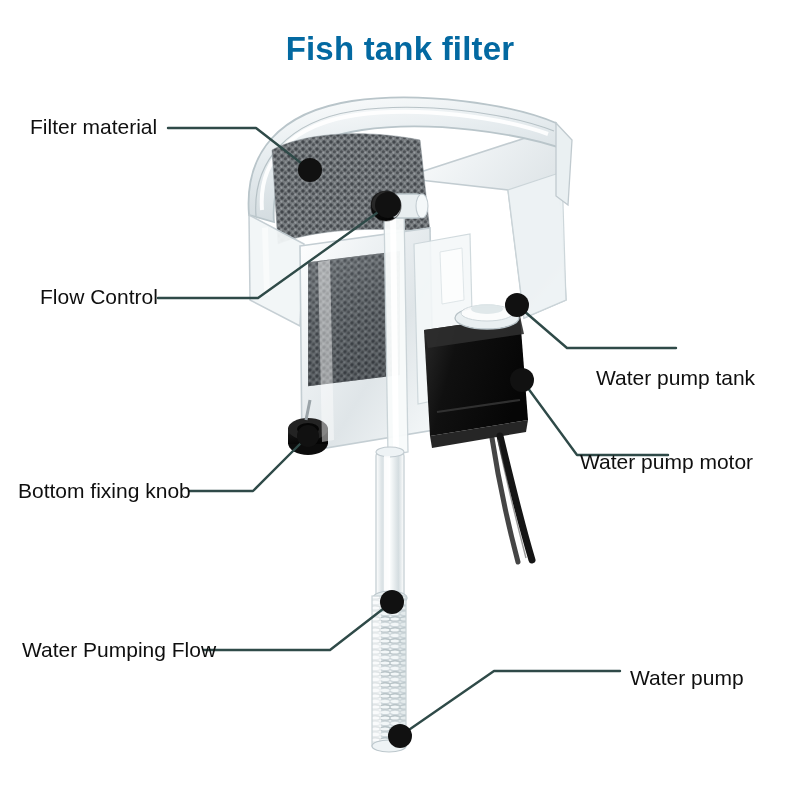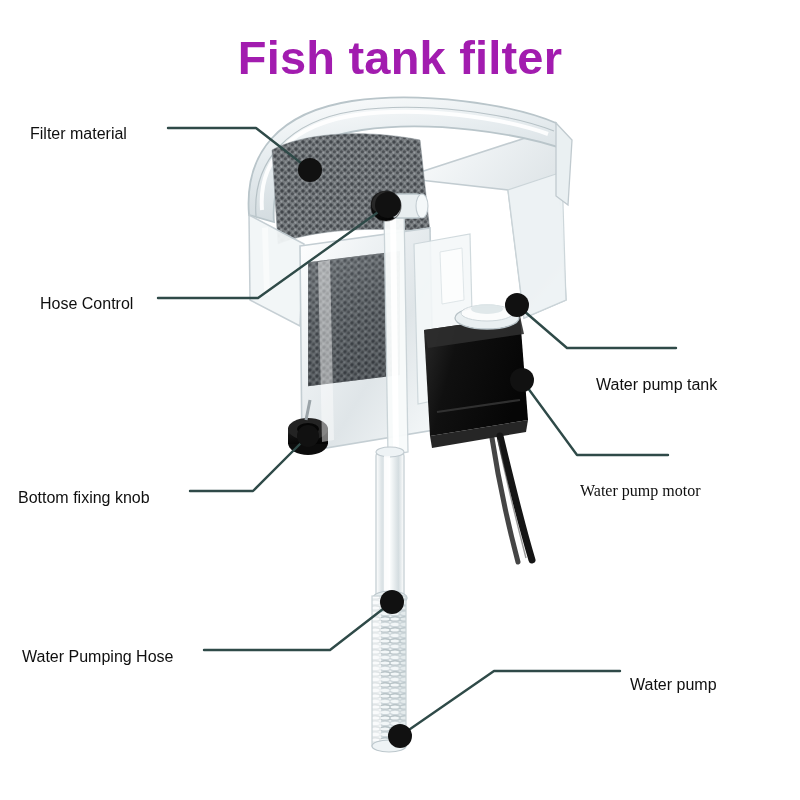--- a/index.html
+++ b/index.html
@@ -22,45 +22,44 @@
     width: 800px;
     height: 800px;
   }
 
   .page-title {
     position: absolute;
     left: 0;
     top: 30px;
     width: 800px;
     text-align: center;
-    font-size: 47px;
+    font-size: 33px;
     font-weight: bold;
     letter-spacing: 0.2px;
-    color: #a21caf;
+    color: #0369a1;
     font-family: "Liberation Sans", sans-serif;
   }
 
   
   .art-layer {
     position: absolute;
     left: 0; top: 0;
     width: 800px;
     height: 800px;
   }
 
   
   .callout-label {
     position: absolute;
-    font-size: 16px;
+    font-size: 21px;
     font-weight: normal;
     color: #0f0f0f;
     white-space: nowrap;
     font-family: "Liberation Sans", sans-serif;
     line-height: 1;
-    margin-top: 10px;
   }
 </style>
 </head>
 <body>
 
 <div id="diagram-root">
 
   <div class="page-title">Fish tank filter</div>
 
   <svg class="art-layer" viewBox="0 0 800 800" width="800" height="800" xmlns="http://www.w3.org/2000/svg">
@@ -230,21 +229,21 @@
         </g>
         <g>
           <polyline points="400,736 494,671 620,671" fill="none" stroke="#2f4a48" stroke-width="2.4" stroke-linejoin="round" stroke-linecap="round"></polyline>
           <circle cx="400" cy="736" r="12" fill="#111111"></circle>
         </g>
       </g>
   </svg>
 
   <div id="labels">
       <div class="callout-label" style="left: 30px; top: 116px;">Filter material</div>
-      <div class="callout-label" style="left: 40px; top: 286px;">Hose Control</div>
+      <div class="callout-label" style="left: 40px; top: 286px;">Flow Control</div>
       <div class="callout-label" style="left: 18px; top: 480px;">Bottom fixing knob</div>
-      <div class="callout-label" style="left: 22px; top: 639px;">Water Pumping Hose</div>
+      <div class="callout-label" style="left: 22px; top: 639px;">Water Pumping Flow</div>
       <div class="callout-label" style="left: 596px; top: 367px;">Water pump tank</div>
-      <div class="callout-label" style="left: 580px; top: 473px; font-family: Liberation Serif, serif;">Water pump motor</div>
+      <div class="callout-label" style="left: 580px; top: 451px;">Water pump motor</div>
       <div class="callout-label" style="left: 630px; top: 667px;">Water pump</div>
     </div>
 
 </div>
 
 </body></html>

